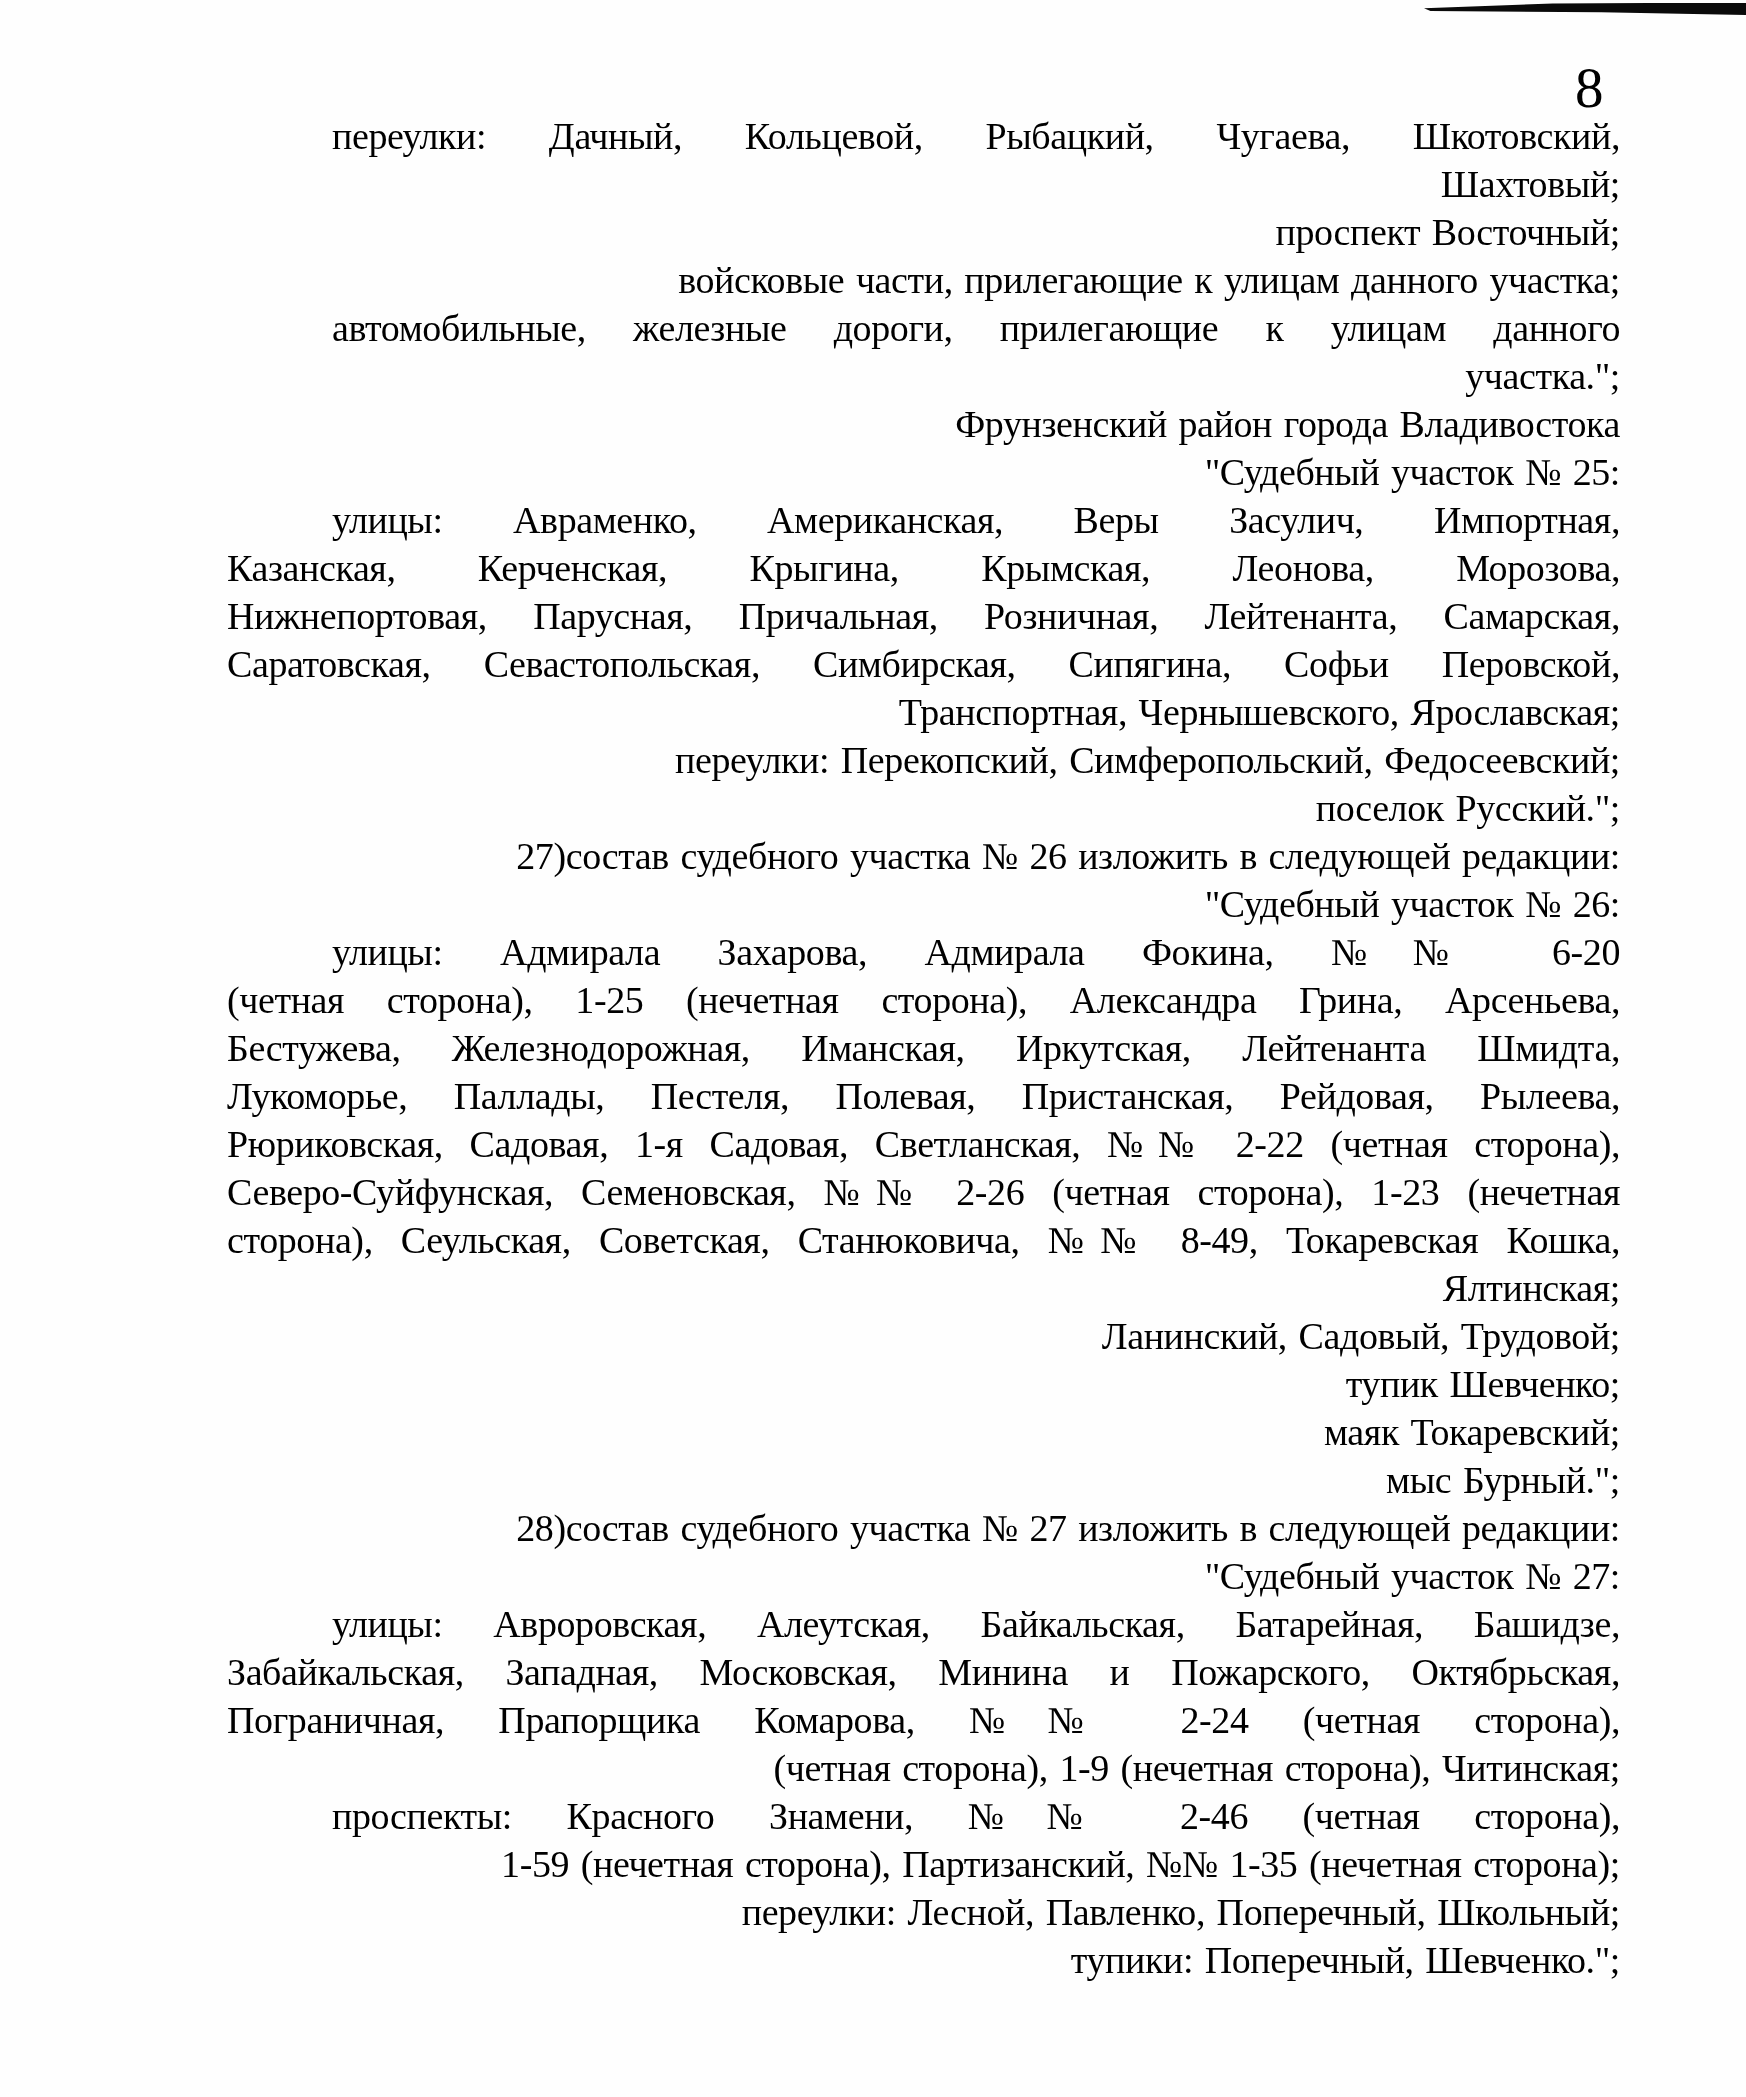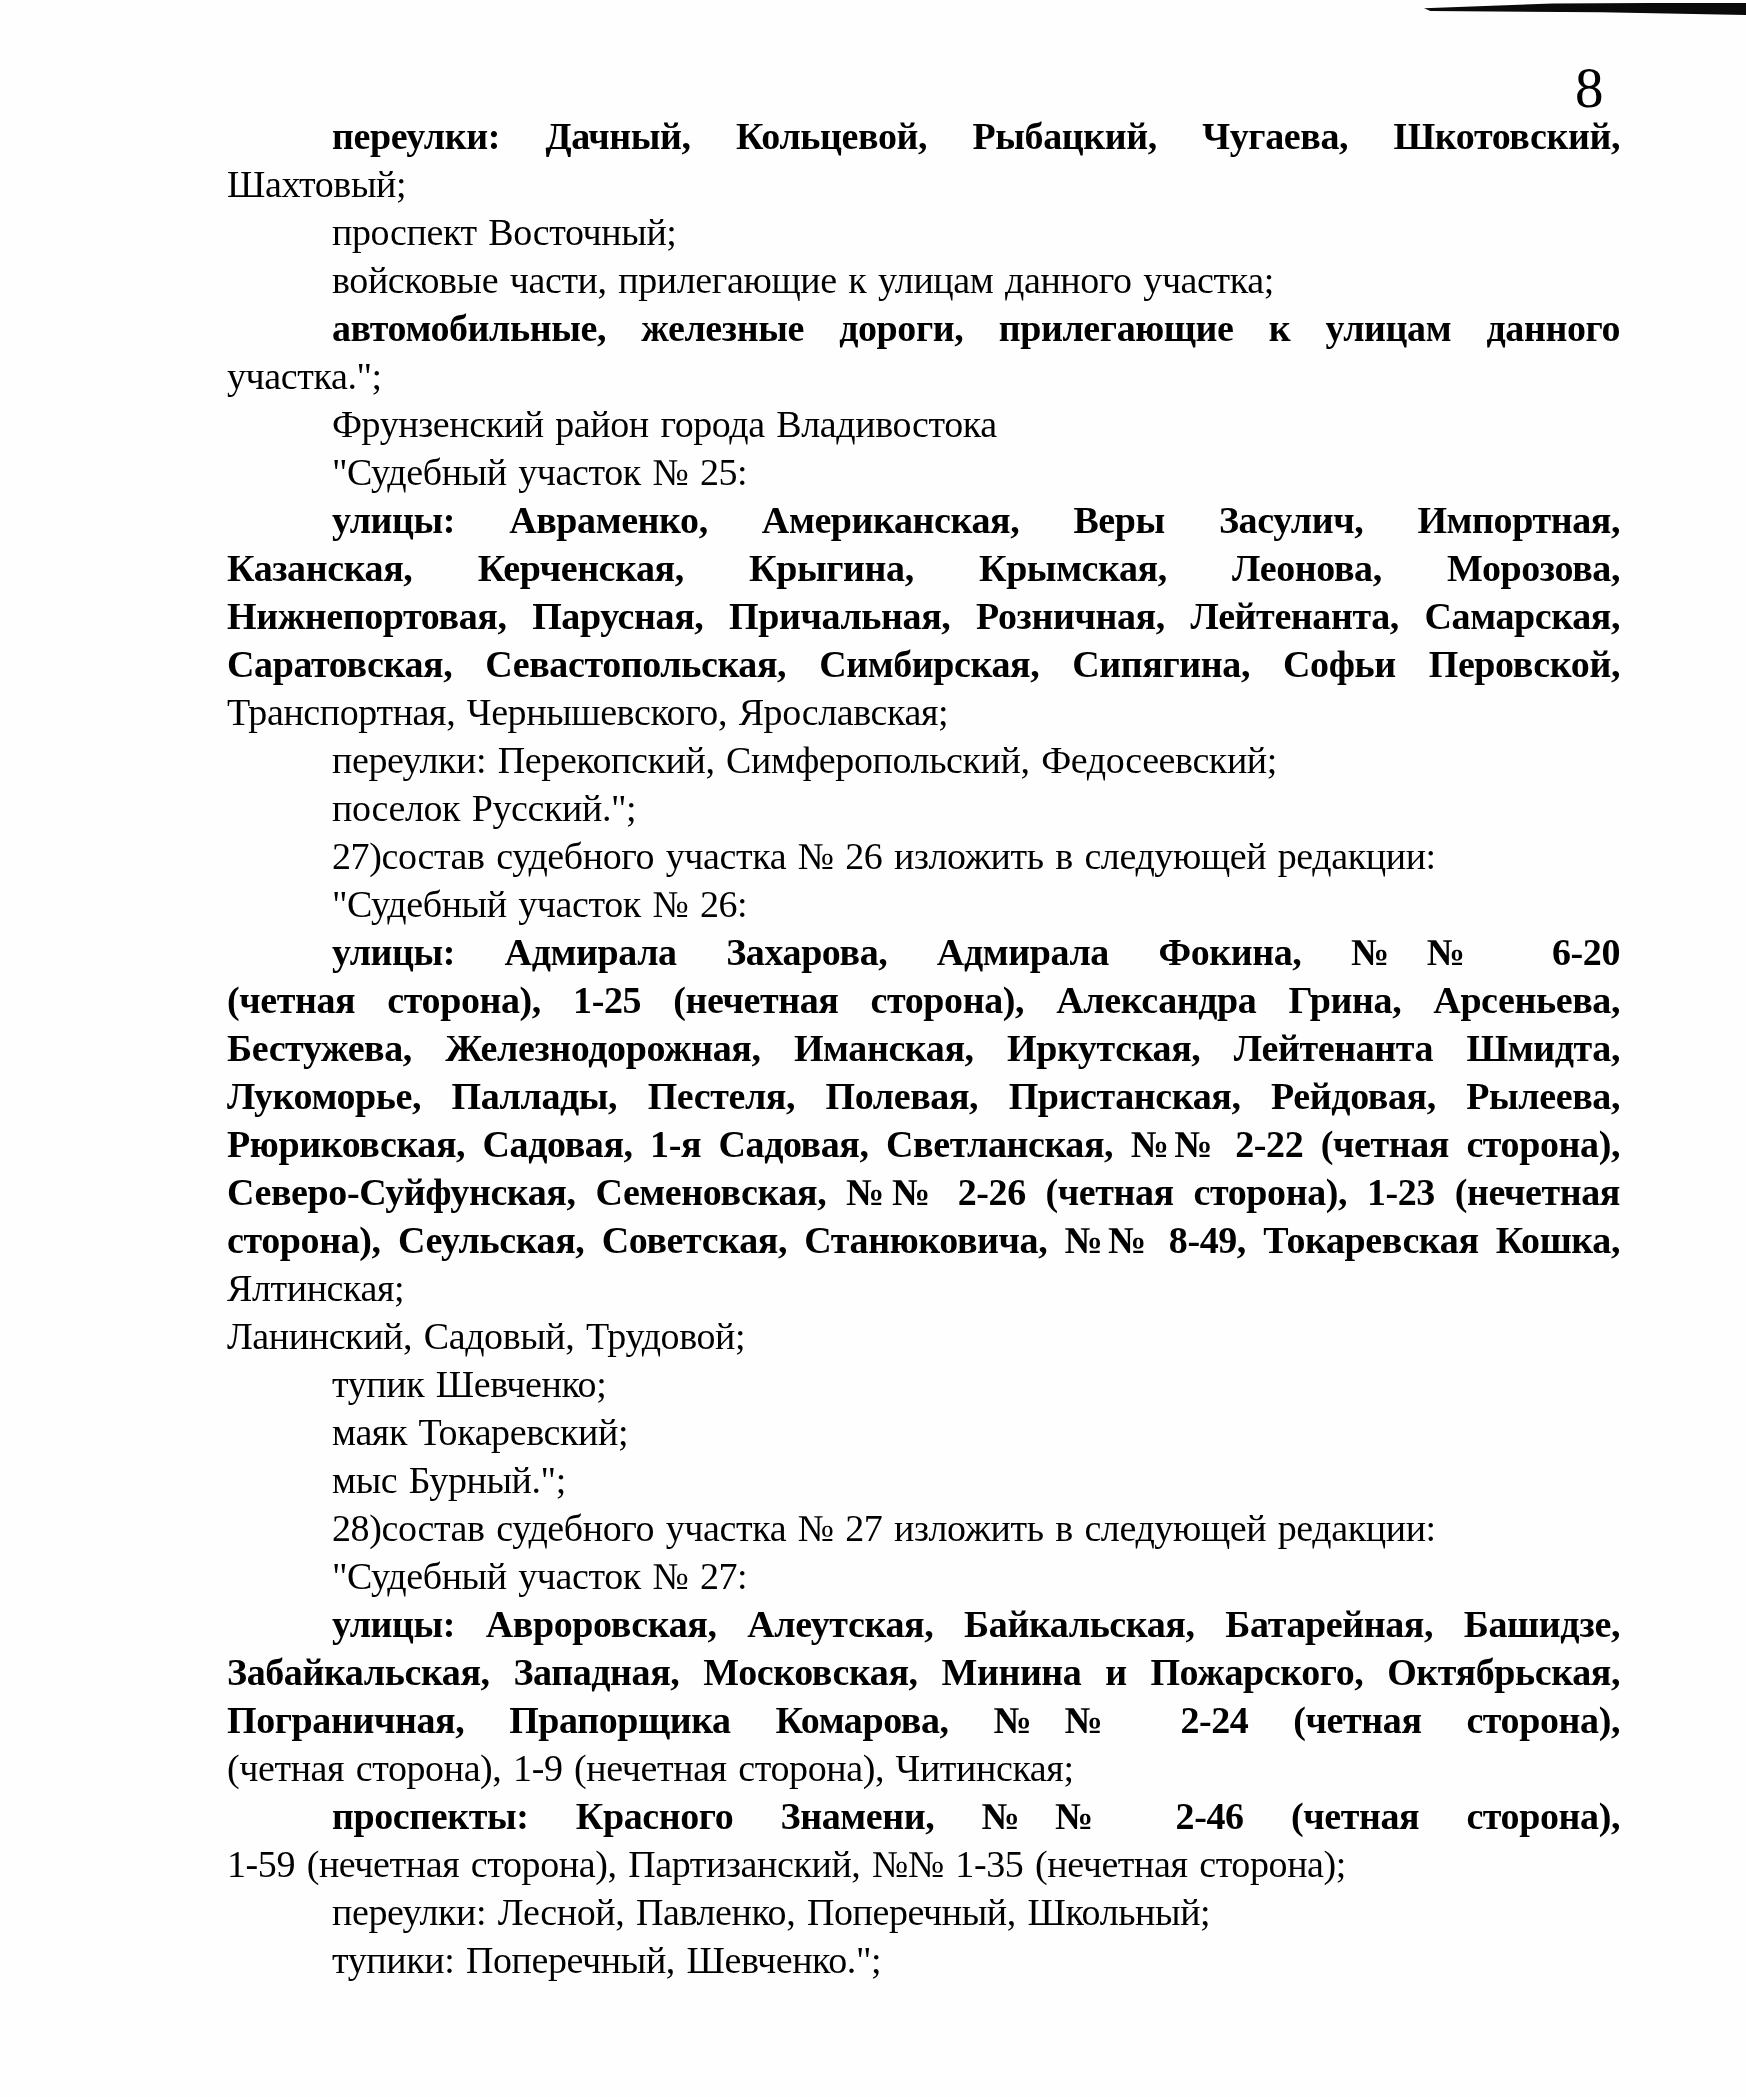--- a/index.html
+++ b/index.html
@@ -37,27 +37,26 @@
     position: absolute;
     top: 112px;
     left: 227px;
     width: 1393px;
     font-size: 38px;
     line-height: 48px;
     letter-spacing: -0.4px;
     word-spacing: 2.5px;
   }
   .line {
-    text-align: left;
+    text-align: right;
     white-space: normal;
   }
   .line.j {
     text-align: justify;
     text-align-last: justify;
-    font-weight: bold;
   }
   .line.i {
     text-indent: 105px;
   }
 </style>
 </head>
 <body>
 
 <div class="page">
   <div class="scan-bar"></div>

